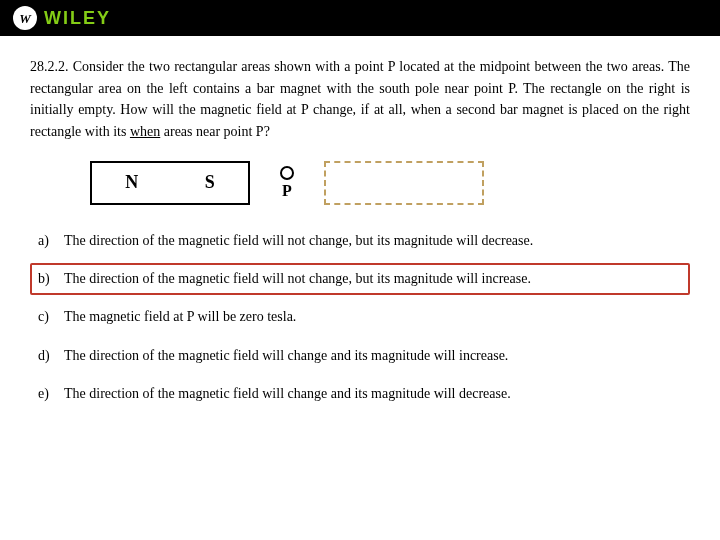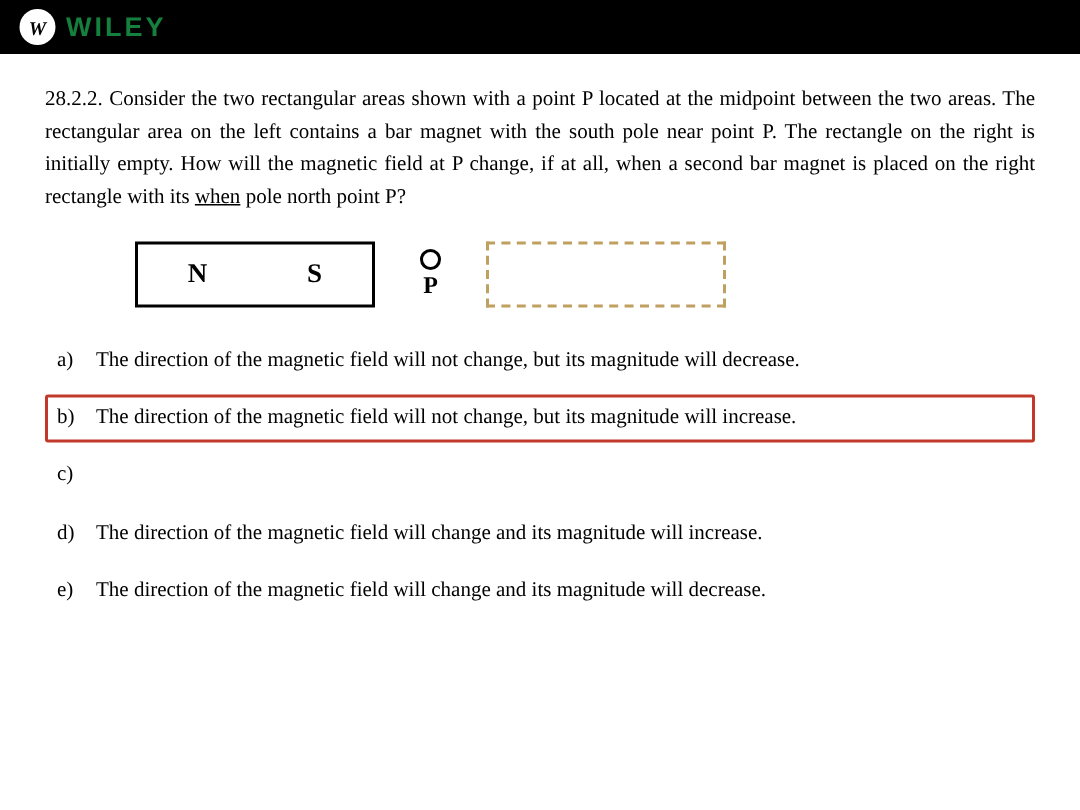--- a/index.html
+++ b/index.html
@@ -24,21 +24,21 @@
       padding: 0 12px;
     }
 
     #header .wiley-logo {
       display: flex;
       align-items: center;
       gap: 6px;
     }
 
     #header .wiley-text {
-      color: #15803d;
+      color: #84cc16;
       font-family: Arial, sans-serif;
       font-size: 18px;
       font-weight: bold;
       letter-spacing: 2px;
     }
 
     
     #content {
       padding: 20px 30px 16px 30px;
     }
@@ -139,21 +139,21 @@
     <span class="wiley-text">WILEY</span>
   </div>
 </div>
 
 <div id="content">
 
   <div class="question-text">
     <span>28.2.2.</span>
     <span>Consider the two rectangular areas shown with a point P located at the midpoint between the two areas.  The rectangular area on the left contains a bar magnet with the south pole near point P.  The rectangle on the right is initially empty.  How will the magnetic field at P change, if at all, when a second bar magnet is placed on the right rectangle with its</span>
     <span class="underline">when</span>
-    <span>pole north point P?</span>
+    <span>areas near point P?</span>
   </div>
 
   <div class="diagram">
 
     <div class="magnet-box">
       <span>N</span>
       <span>S</span>
     </div>
 
     <div class="point-p">
@@ -168,20 +168,21 @@
     <div class="answer-item">
       <span class="answer-label">a)</span>
       <span>The direction of the magnetic field will not change, but its magnitude will decrease.</span>
     </div>
     <div class="answer-item selected">
       <span class="answer-label">b)</span>
       <span>The direction of the magnetic field will not change, but its magnitude will increase.</span>
     </div>
     <div class="answer-item">
       <span class="answer-label">c)</span>
+      <span>The magnetic field at P will be zero tesla.</span>
     </div>
     <div class="answer-item">
       <span class="answer-label">d)</span>
       <span>The direction of the magnetic field will change and its magnitude will increase.</span>
     </div>
     <div class="answer-item">
       <span class="answer-label">e)</span>
       <span>The direction of the magnetic field will change and its magnitude will decrease.</span>
     </div>
   </div>

